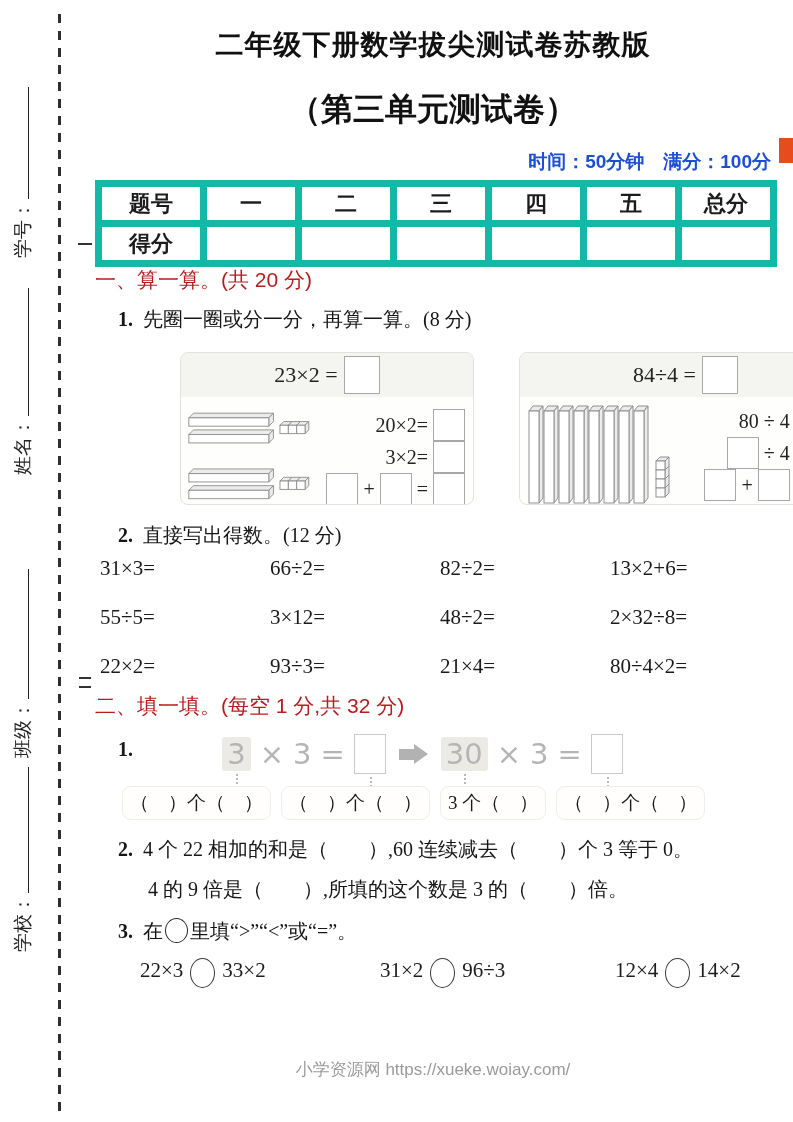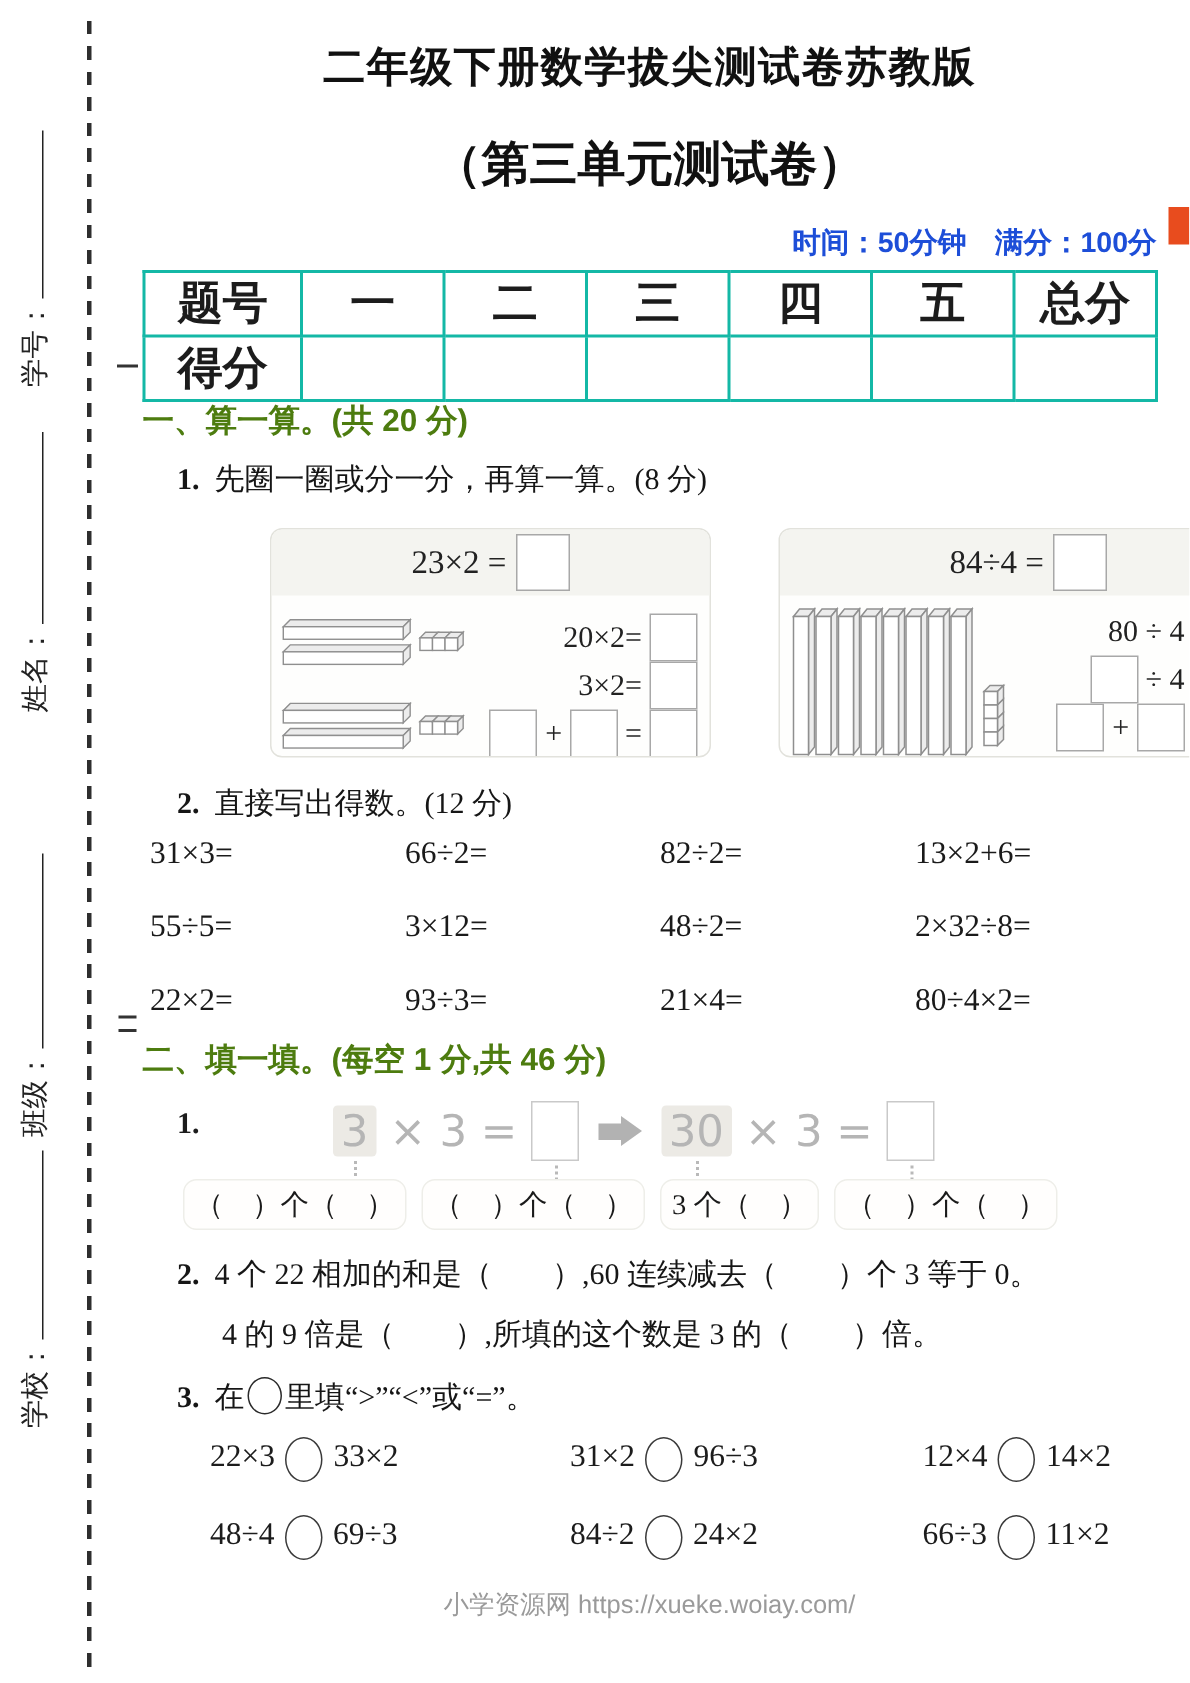--- a/index.html
+++ b/index.html
@@ -36,28 +36,28 @@
     font-size:32px; font-weight:700; color:#111;
   }
   .meta {
     position:absolute; left:95px; top:149px; width:676px; text-align:right;
     font-size:19px; font-weight:600; color:#1d4ed8;
   }
 
   
   .score-table { position:absolute; left:95px; top:180px; border-collapse:collapse; }
   .score-table td {
-    border:2px solid #14b8a6; height:40px; text-align:center; vertical-align:middle;
-    font-size:30px; font-weight:700; font-family:Liberation Mono, monospace;
+    border:7px solid #14b8a6; height:40px; text-align:center; vertical-align:middle;
+    font-size:22px; font-weight:700; font-family:Liberation Mono, monospace;
   }
   .score-table td.c0 { width:105px; }
   .score-table td.cn { width:95px; }
 
   
-  .sec-head { position:absolute; left:95px; font-size:21px; font-weight:700; color:#4d7c0f; }
+  .sec-head { position:absolute; left:95px; font-size:21px; font-weight:400; color:#b91c1c; }
   .q-line { position:absolute; font-size:20px; color:#161616; }
   .q-num { font-weight:700; margin-right:10px; }
 
   
   .panels { position:absolute; left:148px; top:352px; display:flex; gap:13px; }
   .panel { border:1.5px solid #e2e2dc; border-radius:8px; background:#fefefd; height:153px; overflow:hidden;margin-left:32px; }
   .panel.left { width:294px; }
   .panel.right { width:333px; }
   .panel-head {
     height:44px; background:#f4f4f0; display:flex; align-items:center; justify-content:center;
@@ -322,21 +322,21 @@
     <span>55÷5=</span>
     <span>3×12=</span>
     <span>48÷2=</span>
     <span>2×32÷8=</span>
     <span>22×2=</span>
     <span>93÷3=</span>
     <span>21×4=</span>
     <span>80÷4×2=</span>
   </div>
 
-  <div class="sec-head sans" style="top:692px;">二、填一填。(每空 1 分,共 46 分)</div>
+  <div class="sec-head sans" style="top:692px;">二、填一填。(每空 1 分,共 32 分)</div>
 
   <div class="s2q1-num">1.</div>
   <div class="s2q1-eq">
     <span class="anchor">
         <span class="hl">3</span>
       </span>
     <span>×</span>
     <span>3</span>
     <span>=</span>
     <span class="anchor">
@@ -384,33 +384,16 @@
       <span>31×2</span>
       <span class="cmp-circle"></span>
       <span>96÷3</span>
     </span>
     <span class="cmp-item">
       <span>12×4</span>
       <span class="cmp-circle"></span>
       <span>14×2</span>
     </span>
   </div>
-  <div class="cmp-row" style="top:1010px;">
-    <span class="cmp-item">
-      <span>48÷4</span>
-      <span class="cmp-circle"></span>
-      <span>69÷3</span>
-    </span>
-    <span class="cmp-item">
-      <span>84÷2</span>
-      <span class="cmp-circle"></span>
-      <span>24×2</span>
-    </span>
-    <span class="cmp-item">
-      <span>66÷3</span>
-      <span class="cmp-circle"></span>
-      <span>11×2</span>
-    </span>
-  </div>
 
   <div class="footer-site">小学资源网 https://xueke.woiay.com/</div>
 
 </div>
 
 </body></html>

